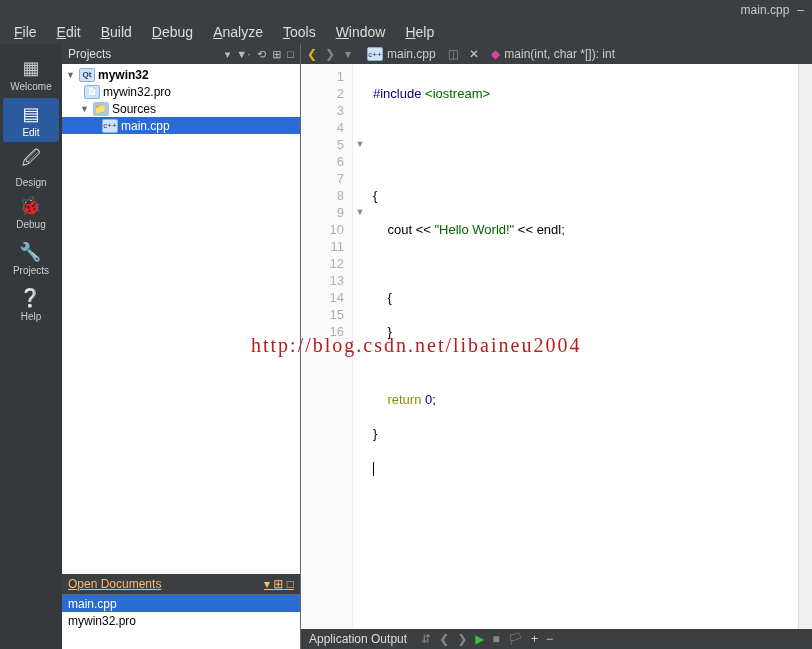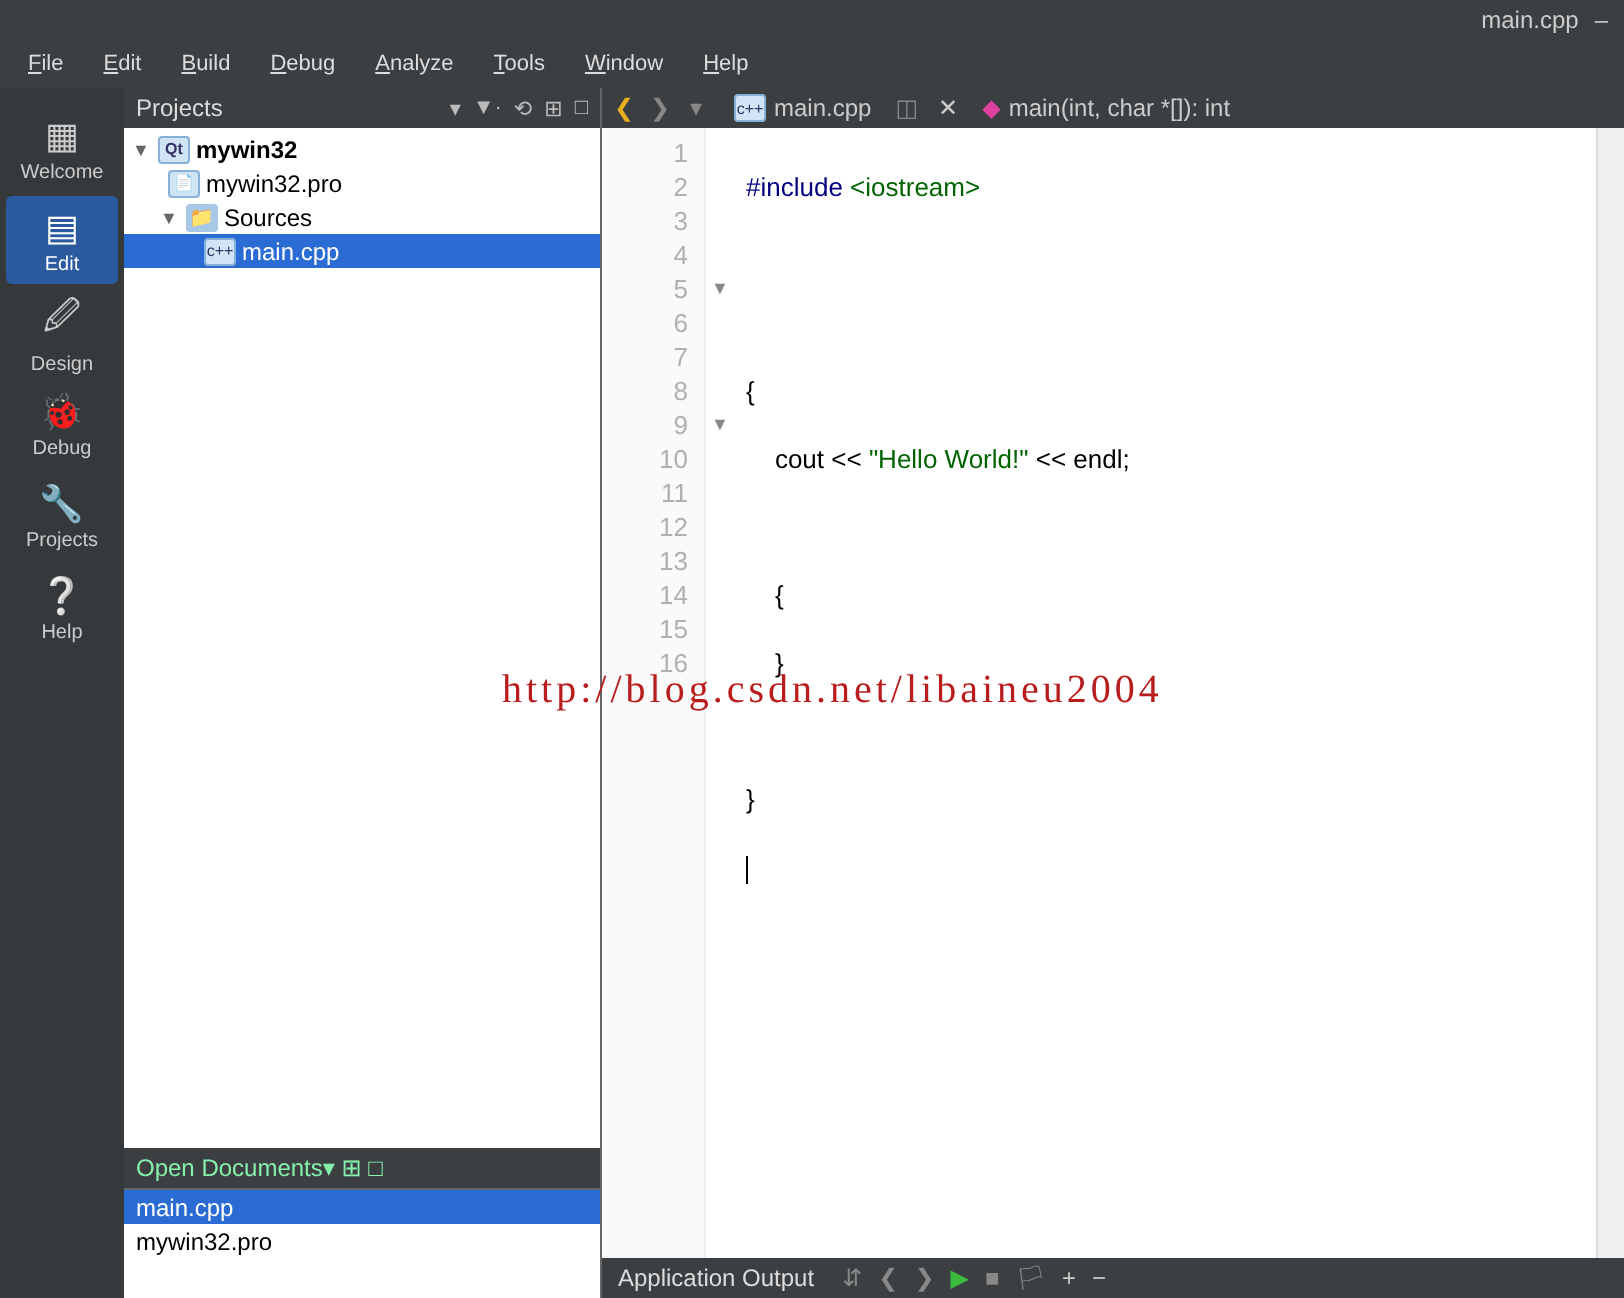--- a/index.html
+++ b/index.html
@@ -1,38 +1,38 @@
 <!DOCTYPE html>
 <html><head>
 <meta charset="utf-8">
 <style>
 * { margin: 0; padding: 0; box-sizing: border-box; font-family: sans-serif; }
 body { width: 812px; height: 649px; background: #fff; overflow: hidden; font-size: 12px; }
 .titlebar { height: 20px; background: #3b3f42; color: #ccc; display: flex; align-items: center; justify-content: flex-end; padding: 0 8px; font-size: 12px; }
 .titlebar .min { margin-left: 8px; }
 .menubar { height: 24px; background: #3b3f42; display: flex; align-items: center; padding: 0 4px; gap: 0; }
-.menubar .menu-item { color: #ddd; padding: 3px 10px; font-size: 11px; cursor: pointer; }
+.menubar .menu-item { color: #ddd; padding: 3px 10px; font-size: 14px; cursor: pointer; }
 .menubar .menu-item .ul { text-decoration: underline; }
 .main-area { display: flex; height: 605px; }
 .left-sidebar { width: 62px; background: #35393c; display: flex; flex-direction: column; align-items: center; padding-top: 8px; gap: 2px; }
 .sidebar-btn { width: 56px; height: 44px; display: flex; flex-direction: column; align-items: center; justify-content: center; color: #ccc; font-size: 10px; cursor: pointer; border-radius: 3px; gap: 2px; }
 .sidebar-btn.active { background: #2b5a9e; color: #fff; }
 .sidebar-icon { font-size: 18px; }
 .center-column { width: 238px; display: flex; flex-direction: column; }
 .projects-header { height: 20px; background: #3b3f42; color: #ddd; display: flex; align-items: center; padding: 0 6px; font-size: 12px; justify-content: space-between; }
 .projects-header .icons { display: flex; gap: 6px; font-size: 11px; color: #bbb; }
 .tree { flex: 1; background: #fff; padding: 2px 0; overflow: auto; }
 .tree-row { display: flex; align-items: center; height: 17px; font-size: 12px; padding-left: 4px; gap: 3px; cursor: pointer; }
 .tree-row.bold { font-weight: bold; }
 .tree-row.selected { background: #2b6cd4; color: #fff; }
 .tree-arrow { width: 10px; font-size: 9px; color: #666; }
 .tree-icon { width: 16px; height: 14px; display: inline-flex; align-items: center; justify-content: center; font-size: 10px; }
 .folder-icon { background: #a8c8e8; border-radius: 2px; }
 .cpp-icon { background: #d0e4f5; border: 1px solid #88b0d8; border-radius: 2px; font-size: 8px; color: #336; padding: 0 1px; }
-.open-docs-header { height: 20px; background: #3b3f42; color: #86efac; display: flex; align-items: center; padding: 0 6px; font-size: 12px; }
+.open-docs-header { height: 20px; background: #3b3f42; color: #fdba74; display: flex; align-items: center; justify-content: space-between; padding: 0 6px; font-size: 12px; text-decoration: underline; }
 .open-docs { height: 55px; background: #fff; border-top: 1px solid #666; }
 .doc-row { height: 17px; padding: 0 6px; display: flex; align-items: center; font-size: 12px; cursor: pointer; }
 .doc-row.selected { background: #2b6cd4; color: #fff; }
 .editor-column { flex: 1; display: flex; flex-direction: column; border-left: 1px solid #666; }
 .editor-tabbar { height: 20px; background: #3b3f42; display: flex; align-items: center; color: #ccc; font-size: 12px; }
 .editor-nav { display: flex; align-items: center; padding: 0 4px; gap: 4px; }
 .editor-nav .arrow { width: 14px; text-align: center; color: #e8b020; cursor: pointer; }
 .editor-tab { display: flex; align-items: center; gap: 4px; padding: 0 8px; }
 .crumb { display: flex; align-items: center; gap: 4px; padding: 0 6px; flex:1; }
 .crumb .diamond { color: #e040a0; }
@@ -205,20 +205,21 @@
       <div class="code">
 <div class="code-line"><span class="pp">#include </span><span class="inc">&lt;iostream&gt;</span></div>
 <div class="code-line"></div>
 <div class="code-line"></div>
 <div class="code-line">{</div>
 <div class="code-line"><span>    cout &lt;&lt; </span><span class="str">"Hello World!"</span><span> &lt;&lt; endl;</span></div>
 <div class="code-line"></div>
 <div class="code-line">    {</div>
 <div class="code-line">    }</div>
 <div class="code-line"></div>
+<div class="code-line"><span>    </span><span class="kw">return </span><span class="num">0</span><span>;</span></div>
 <div class="code-line">}</div>
 <div class="code-line cursor-end"></div>
       </div>
       <div class="scrollbar-v"></div>
       <div class="watermark">http://blog.csdn.net/libaineu2004</div>
     </div>
 
     <div class="output-header">
       <span>Application Output</span>
       <span class="run-controls">

